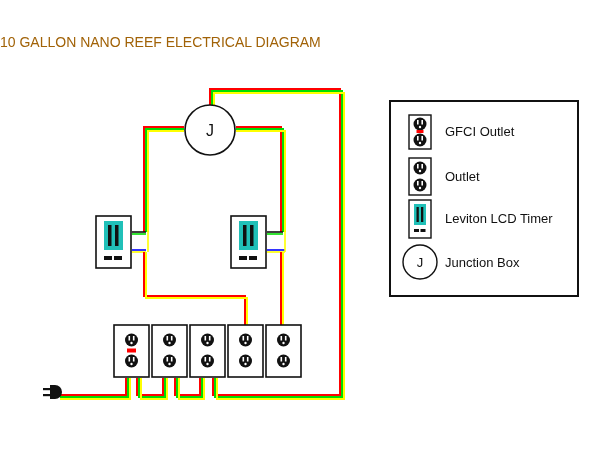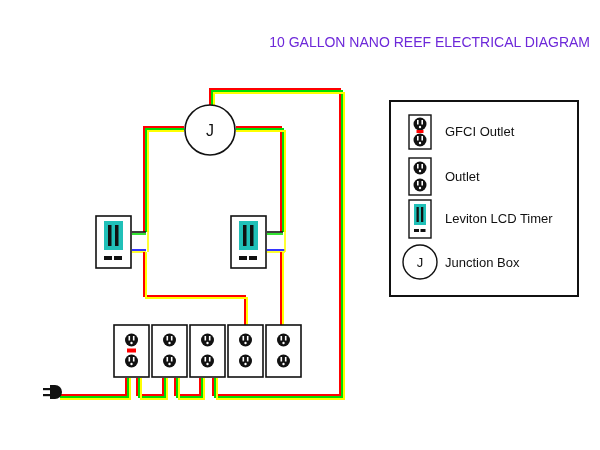--- a/index.html
+++ b/index.html
@@ -1,17 +1,17 @@
 <!DOCTYPE html>
 <html><head>
   <meta charset="utf-8">
   <style>
     html, body { margin: 0; padding: 0; background: #ffffff; }
     body { width: 600px; height: 450px; position: relative; overflow: hidden; font-family: "Liberation Sans", sans-serif; }
-    .title { position: absolute; left: 0; top: 34px; width: 590px; text-align: right; font-size: 14px; color: #6d28d9; letter-spacing: 0px; }
+    .title { position: absolute; left: 0; top: 34px; width: 590px; text-align: left; font-size: 14px; color: #a16207; letter-spacing: 0px; }
     svg { position: absolute; left: 0; top: 0; }
     .legend-label { font-family: "Liberation Sans", sans-serif; font-size: 13px; fill: #111; }
     .j-text { font-family: "Liberation Sans", sans-serif; fill: #111; }
   </style>
 </head>
 <body>
 
 <div class="title">10 GALLON NANO REEF ELECTRICAL DIAGRAM</div>
 
 <svg width="600" height="450" viewBox="0 0 600 450">

